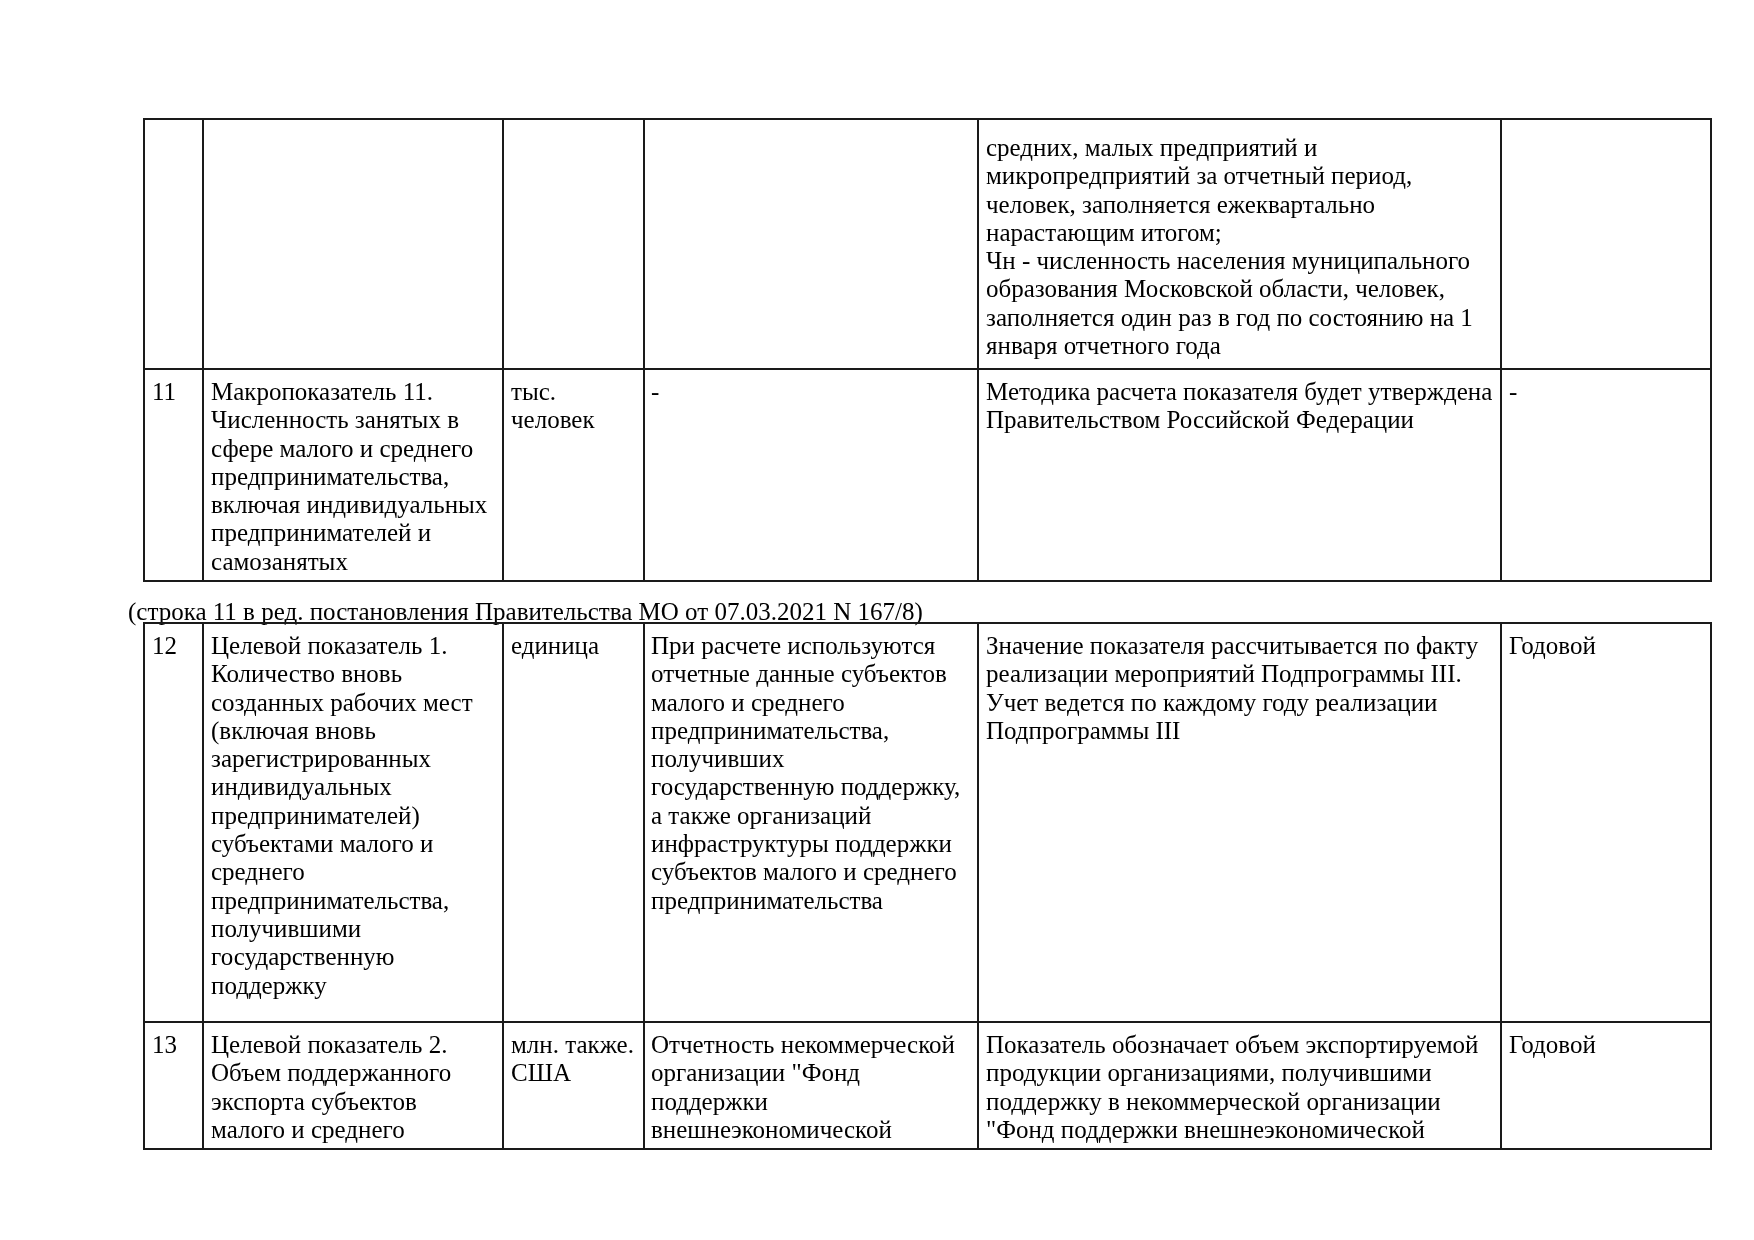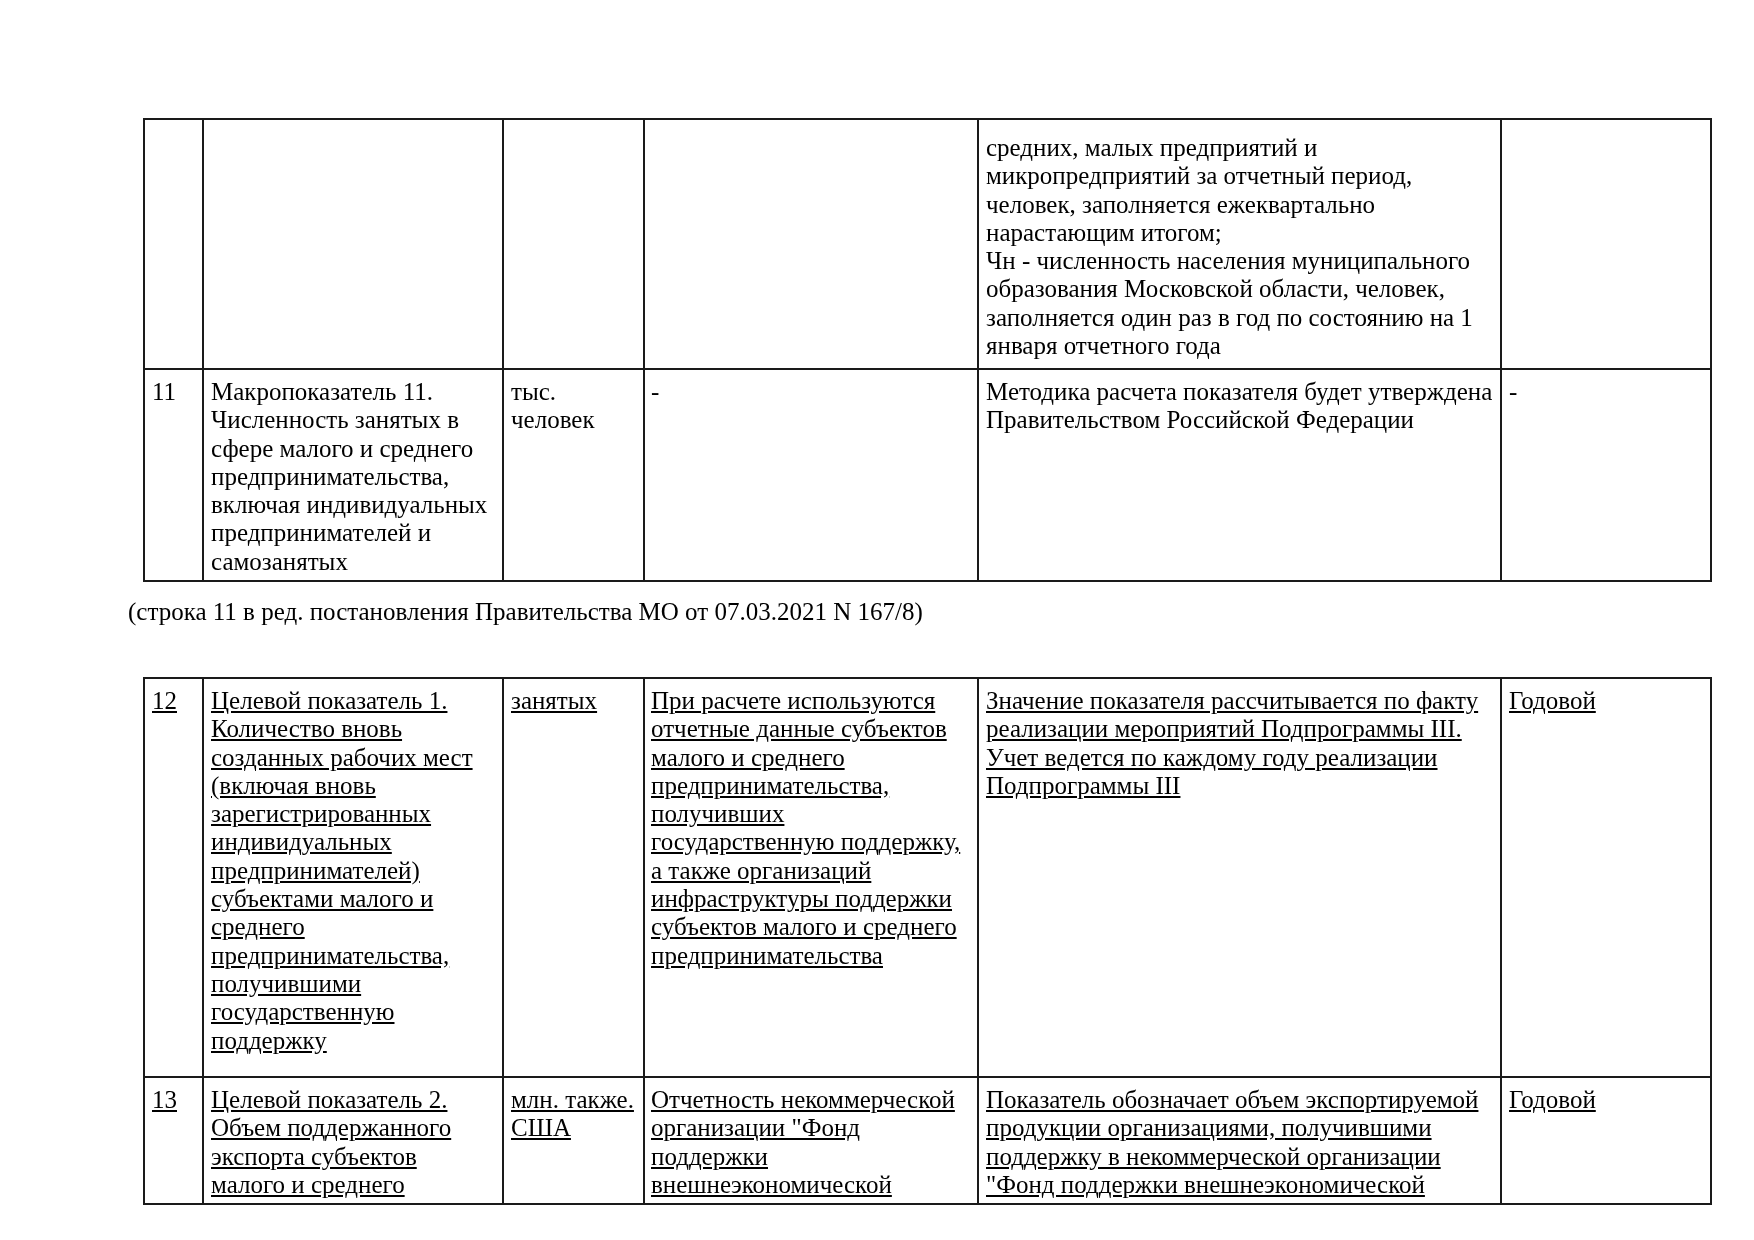--- a/index.html
+++ b/index.html
@@ -31,21 +31,21 @@
     white-space: pre;
     overflow: hidden;
     box-sizing: border-box;
   }
   table.doc-table td.col-name { padding-right: 12px; margin-left: 41px; }
   table.doc-table td.col-calc { padding-left: 6px; padding-right: 0; }
   table.doc-table td.col-method { padding-right: 0; }
   .t1 { left: 143px; top: 118px; }
   .t1 .row-cont td { height: 250px; padding-top: 14px; }
   .t1 .row-11 td { height: 188px; }
-  .t2 { left: 143px; top: 677px; text-decoration: underline; }
+  .t2 { left: 143px; top: 622px; }
   .t2 .row-12 td { height: 399px; }
   .t2 .row-13 td { height: 123px; }
   .annotation {
     position: absolute;
     left: 128px;
     top: 598px;
     white-space: nowrap;
   }
 </style>
 </head>
@@ -117,21 +117,21 @@
 (включая вновь
 зарегистрированных
 индивидуальных
 предпринимателей)
 субъектами малого и
 среднего
 предпринимательства,
 получившими
 государственную
 поддержку</td>
-        <td class="col-unit">занятых</td>
+        <td class="col-unit">единица</td>
         <td class="col-calc">При расчете используются
 отчетные данные субъектов
 малого и среднего
 предпринимательства,
 получивших
 государственную поддержку,
 а также организаций
 инфраструктуры поддержки
 субъектов малого и среднего
 предпринимательства</td>

